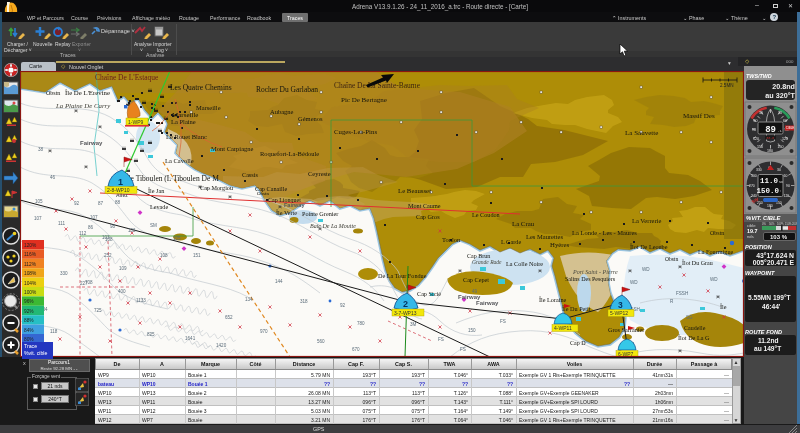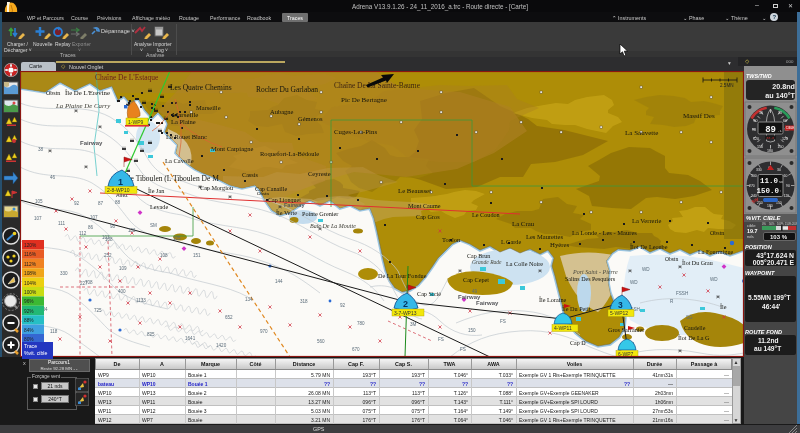--- a/index.html
+++ b/index.html
@@ -717,21 +717,21 @@
 <div class="txt" style="left:24px;top:350px;font-size:5.2px;color:#fff;z-index:6">%vit. cible</div>
 
 <div class="abs" style="left:744px;top:57px;width:53px;height:367px;background:#454545"></div>
 <div class="abs" style="left:738px;top:57px;width:62px;height:9px;background:#242426"></div>
 <div class="txt" style="left:745px;top:58px;font-size:5.5px;color:#d8c84a">◇</div>
 <div class="txt" style="left:786px;top:59px;font-size:4.4px;color:#aaa">000</div>
 <div class="abs" style="left:744px;top:66px;width:53px;height:148px;background:#8f8f8f"></div>
 <div class="txt" style="left:746px;top:73px;font-size:5.4px;color:#fff;font-weight:bold;font-style:italic">TWS/TWD</div>
 <div class="abs" style="left:746px;top:80px;width:49px;height:20px;background:#242424;border-radius:3px"></div>
 <div class="txt" style="left:795px;top:82px;font-size:7.2px;color:#f0f0f0;font-weight:bold;transform:translateX(-100%)">20.8nd</div>
-<div class="txt" style="left:795px;top:90.5px;font-size:7.2px;color:#f0f0f0;font-weight:bold;transform:translateX(-100%)">au 140°T</div>
+<div class="txt" style="left:795px;top:90.5px;font-size:7.2px;color:#f0f0f0;font-weight:bold;transform:translateX(-100%)">au 320°T</div>
 
 <svg class="abs" style="left:744px;top:101px" width="53" height="56" viewBox="0 0 53 56">
 <rect width="53" height="56" fill="#8f8f8f"></rect>
     <rect x="1" y="1" width="51" height="54" fill="none" stroke="#777" stroke-width="1"></rect>
 <circle cx="5.5" cy="6" r="2" fill="#2a2a2a"></circle>
     <circle cx="47.5" cy="6" r="2" fill="#2a2a2a"></circle>
     <circle cx="5.5" cy="50" r="2" fill="#2a2a2a"></circle>
     <circle cx="47.5" cy="50" r="2" fill="#2a2a2a"></circle>
 <circle cx="26.5" cy="28" r="23.5" fill="#2e2e30"></circle>
 <path d="M22.7,6.8 A22,22 0 0 0 7.5,17.5" stroke="#c03030" stroke-width="2.6" fill="none"></path>

